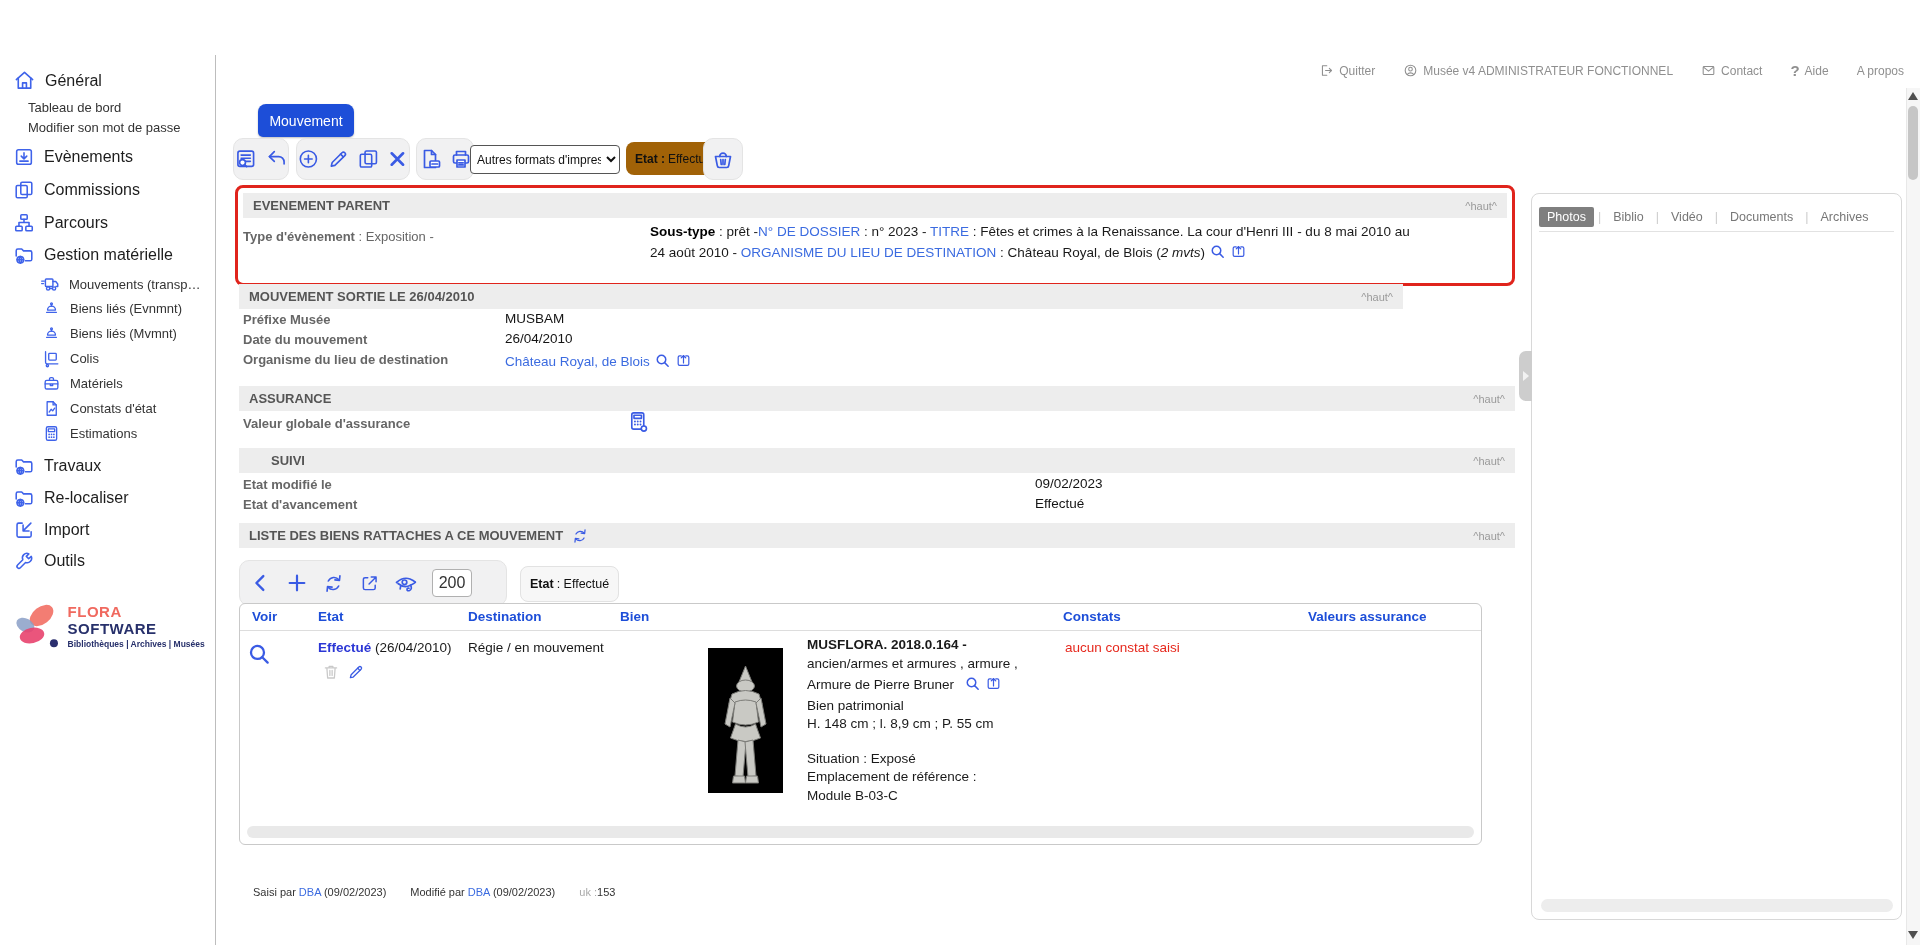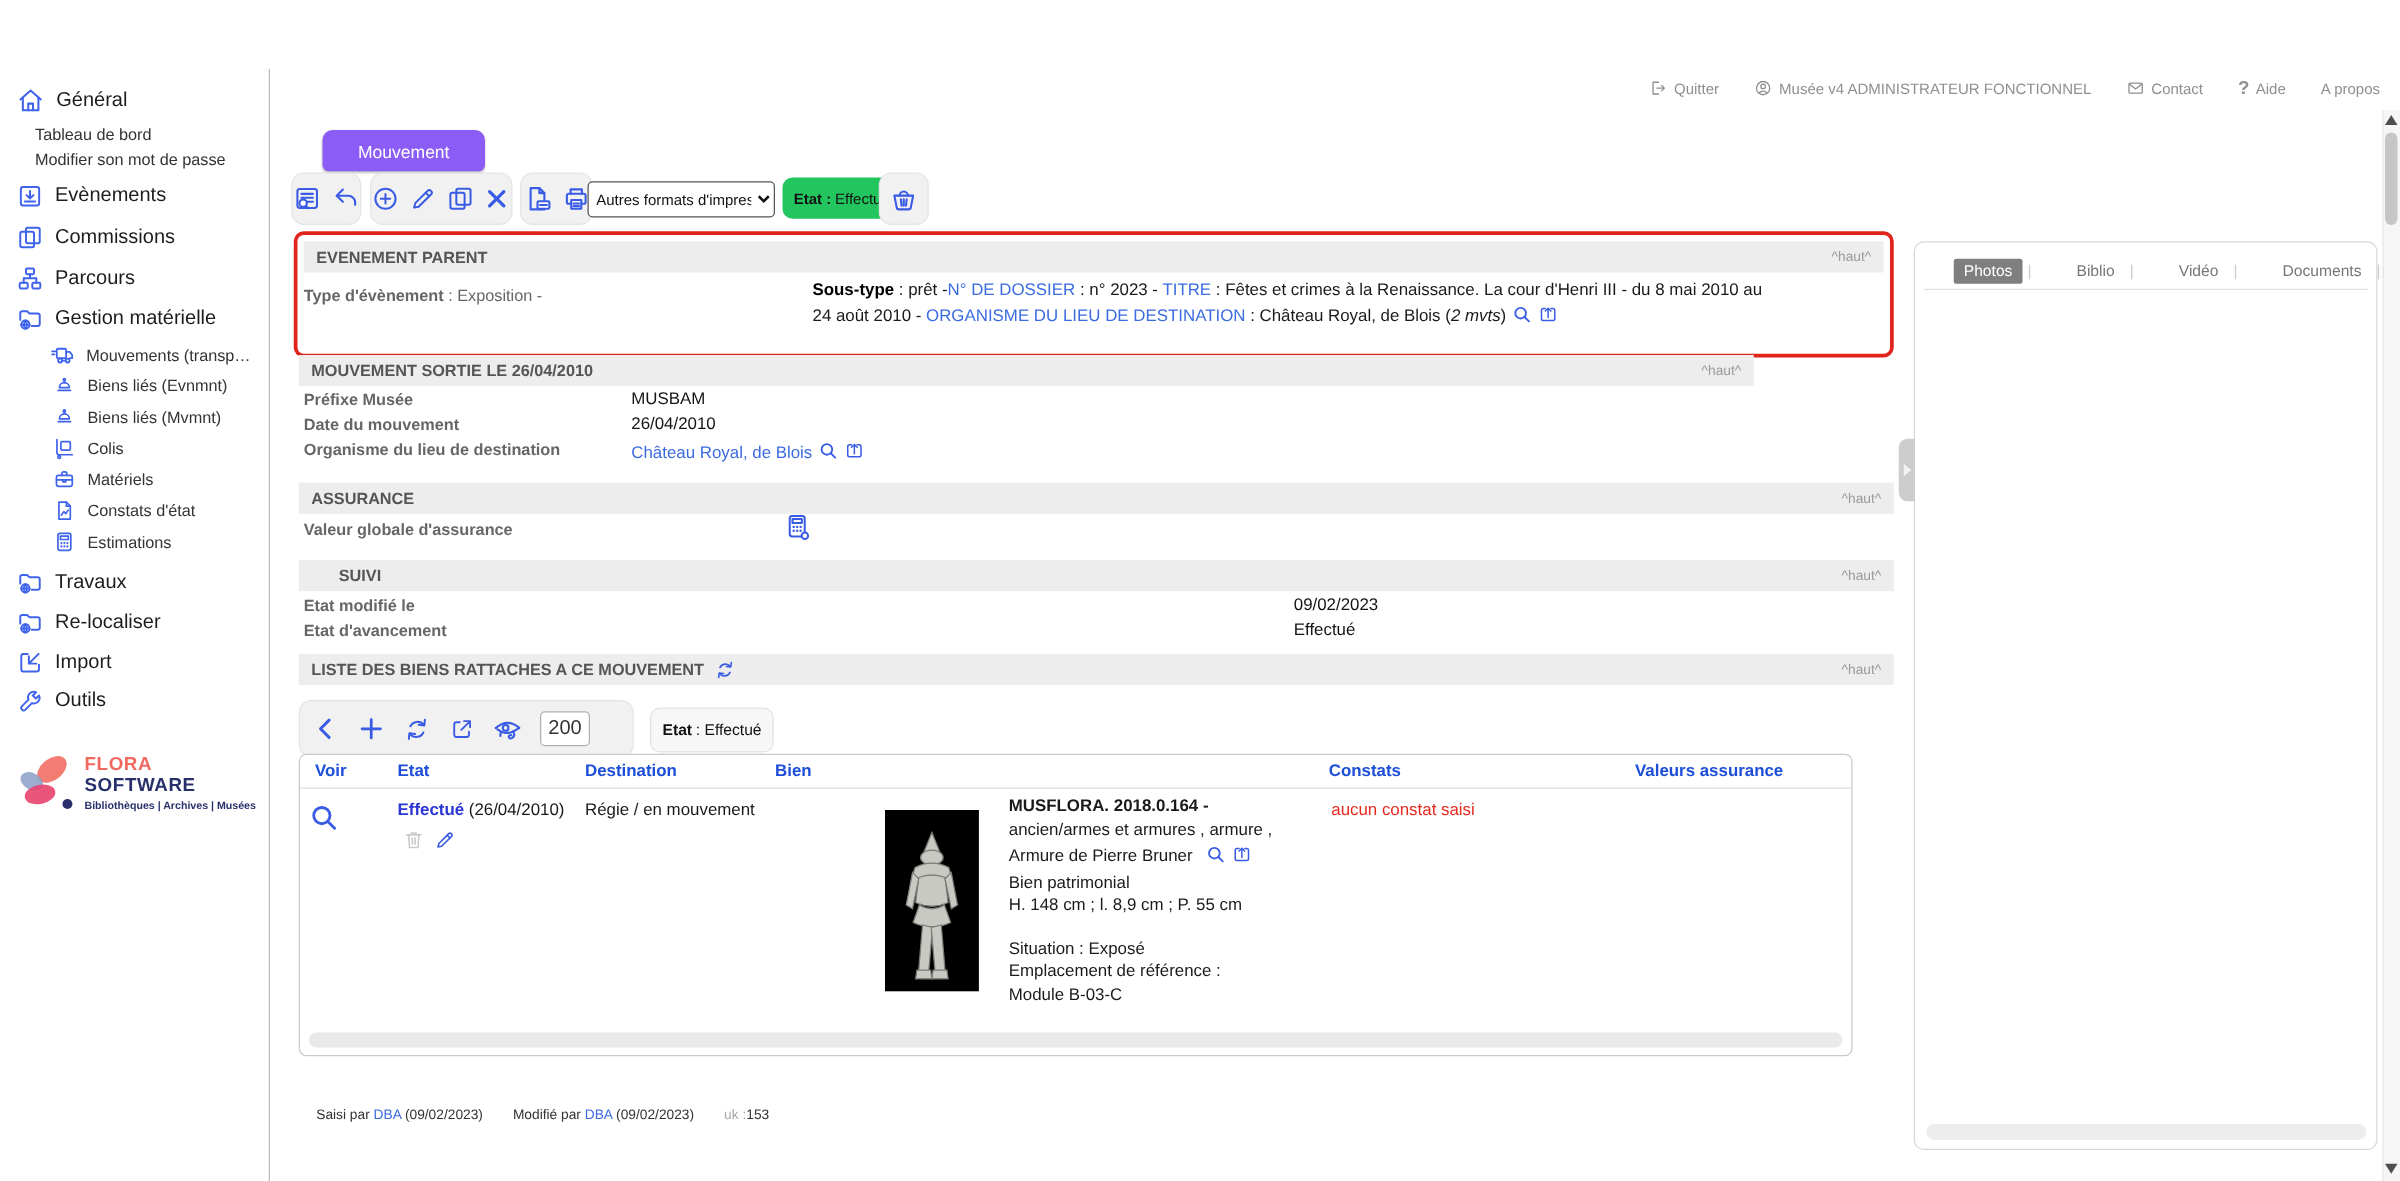--- a/index.html
+++ b/index.html
@@ -20,25 +20,25 @@
   .quicklinks .ql{display:flex;align-items:center;gap:5px;cursor:pointer;}
   .quicklinks svg.ic{color:#8f8f8f;}
   .qmark{font-size:15px;font-weight:bold;color:#8f8f8f;}
   
   .sidebar{left:0;top:55px;width:216px;height:890px;background:#fff;border-right:1px solid #bdbdbd;box-sizing:border-box;}
   .snav{position:absolute;display:flex;align-items:center;gap:9px;cursor:pointer;white-space:nowrap;}
   .snav .t1{font-size:16px;color:#1d1d1d;}
   .snav .t2{font-size:13px;color:#333;}
   .snav svg.ic{color:#3f63ea;}
   
-  .tab-btn{left:258px;top:104px;width:130px;height:33px;background:#8b5cf6;color:#fff;font-size:14px;border-radius:8px 8px 5px 5px;display:flex;align-items:center;justify-content:center;cursor:pointer;box-shadow:0 1px 2px rgba(0,0,0,.25);}
+  .tab-btn{left:258px;top:104px;width:96px;height:33px;background:#1d4ed8;color:#fff;font-size:14px;border-radius:8px 8px 5px 5px;display:flex;align-items:center;justify-content:center;cursor:pointer;box-shadow:0 1px 2px rgba(0,0,0,.25);}
   .tgroup{position:absolute;top:138px;height:42px;background:#f1f1f2;border:1px solid #e4e4e4;border-radius:10px;display:flex;align-items:center;justify-content:center;gap:7px;box-sizing:border-box;}
   .tgroup svg.ic{cursor:pointer;}
   .print-select{left:470px;top:145px;width:150px;height:29px;font-size:12px;font-family:"Liberation Sans",sans-serif;border:1px solid #555;border-radius:4px;background:#fff;color:#111;padding:0 2px;}
-  .badge{position:absolute;background:#22c55e;border-radius:8px;font-size:12px;color:#111;display:flex;align-items:center;padding:0 9px;white-space:nowrap;}
+  .badge{position:absolute;background:#a16207;border-radius:8px;font-size:12px;color:#111;display:flex;align-items:center;padding:0 9px;white-space:nowrap;}
   .badge b{margin-right:3px;}
   
   .redbox{left:235px;top:185px;width:1280px;height:101px;border:3px solid #e0241c;border-radius:8px;box-sizing:border-box;}
   .secbar{position:absolute;height:25px;background:#ededed;display:flex;align-items:center;justify-content:space-between;padding:0 10px;box-sizing:border-box;}
   .secbar .st{font-size:13px;font-weight:bold;color:#555;display:flex;align-items:center;gap:8px;}
   .haut{font-size:11px;color:#9a9a9a;cursor:pointer;}
   .lbl{position:absolute;font-size:13px;font-weight:bold;color:#666;white-space:nowrap;}
   .val{position:absolute;font-size:13.5px;color:#141414;white-space:nowrap;}
   .lnk{color:#3b6be0;cursor:pointer;}
   .pt-plain{color:#1a1a1a;}
@@ -61,21 +61,21 @@
   .thumb{left:708px;top:648px;width:75px;height:145px;background:#000;}
   .bienblock{left:807px;top:636px;width:260px;font-size:13.5px;line-height:18.5px;color:#1a1a1a;}
   .valblock{left:1308px;top:636px;width:145px;font-size:13.5px;line-height:19px;color:#1a1a1a;text-align:right;}
   .hscroll{position:absolute;background:#e9e9e9;border-radius:6px;}
   
   .pfooter{left:253px;top:886px;display:flex;gap:24px;font-size:11px;color:#333;align-items:flex-end;}
   .pfooter .muted{color:#aaa;}
   
   .rpanel{left:1531px;top:193px;width:371px;height:727px;border:1px solid #d8d8d8;border-radius:8px;background:#fff;box-sizing:border-box;}
   .rtabs{left:1539px;top:203px;width:355px;height:28px;display:flex;align-items:center;gap:0;font-size:12.5px;color:#777;border-bottom:1px solid #e2e2e2;}
-  .rtab{padding:3px 8px;cursor:pointer;white-space:nowrap;margin-left:24px;}
+  .rtab{padding:3px 8px;cursor:pointer;white-space:nowrap;}
   .rtab.active{background:#7f7f7f;color:#fff;border-radius:2px;}
   .rsep{color:#ccc;padding:0 4px;}
   .rfoot{left:1541px;top:899px;width:352px;height:13px;background:#ededed;border-radius:7px;}
   .collapse-handle{left:1519px;top:351px;width:13px;height:50px;background:#cdcdcd;border-radius:7px 0 0 7px;display:flex;align-items:center;justify-content:center;cursor:pointer;}
   .collapse-handle i{width:0;height:0;border-left:6px solid #f2f2f2;border-top:5px solid transparent;border-bottom:5px solid transparent;}
   
   .vsb{left:1906px;top:88px;width:14px;height:857px;background:#f6f6f6;border-left:1px solid #e8e8e8;box-sizing:border-box;}
   .vsb-up{left:1908px;top:90px;width:10px;height:12px;display:flex;align-items:center;justify-content:center;cursor:pointer;}
   .vsb-up i{width:0;height:0;border-bottom:8px solid #4f4f4f;border-left:5px solid transparent;border-right:5px solid transparent;}
   .vsb-thumb{left:1908px;top:106px;width:10px;height:74px;background:#c6c6c6;border-radius:5px;cursor:pointer;}

